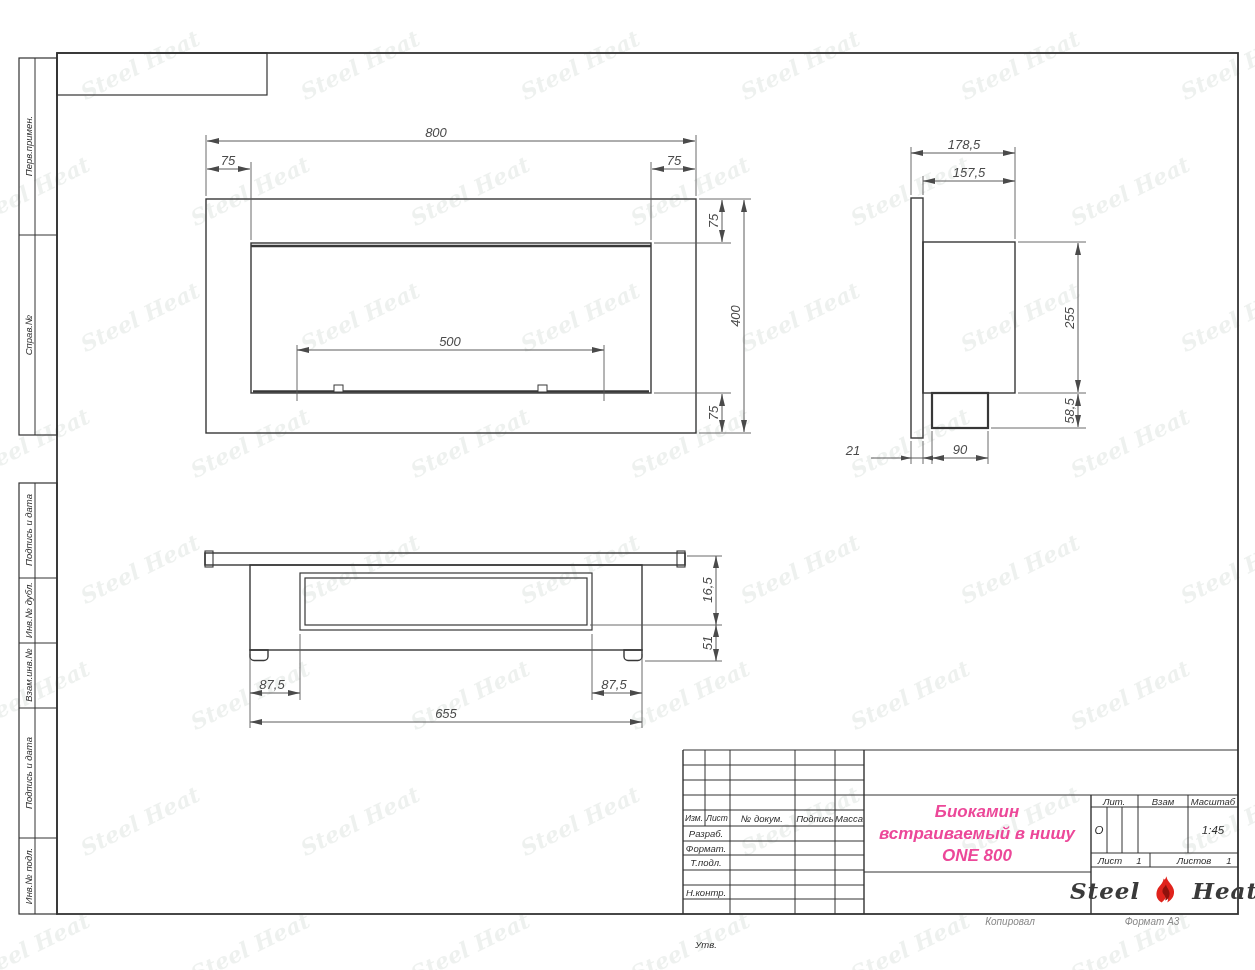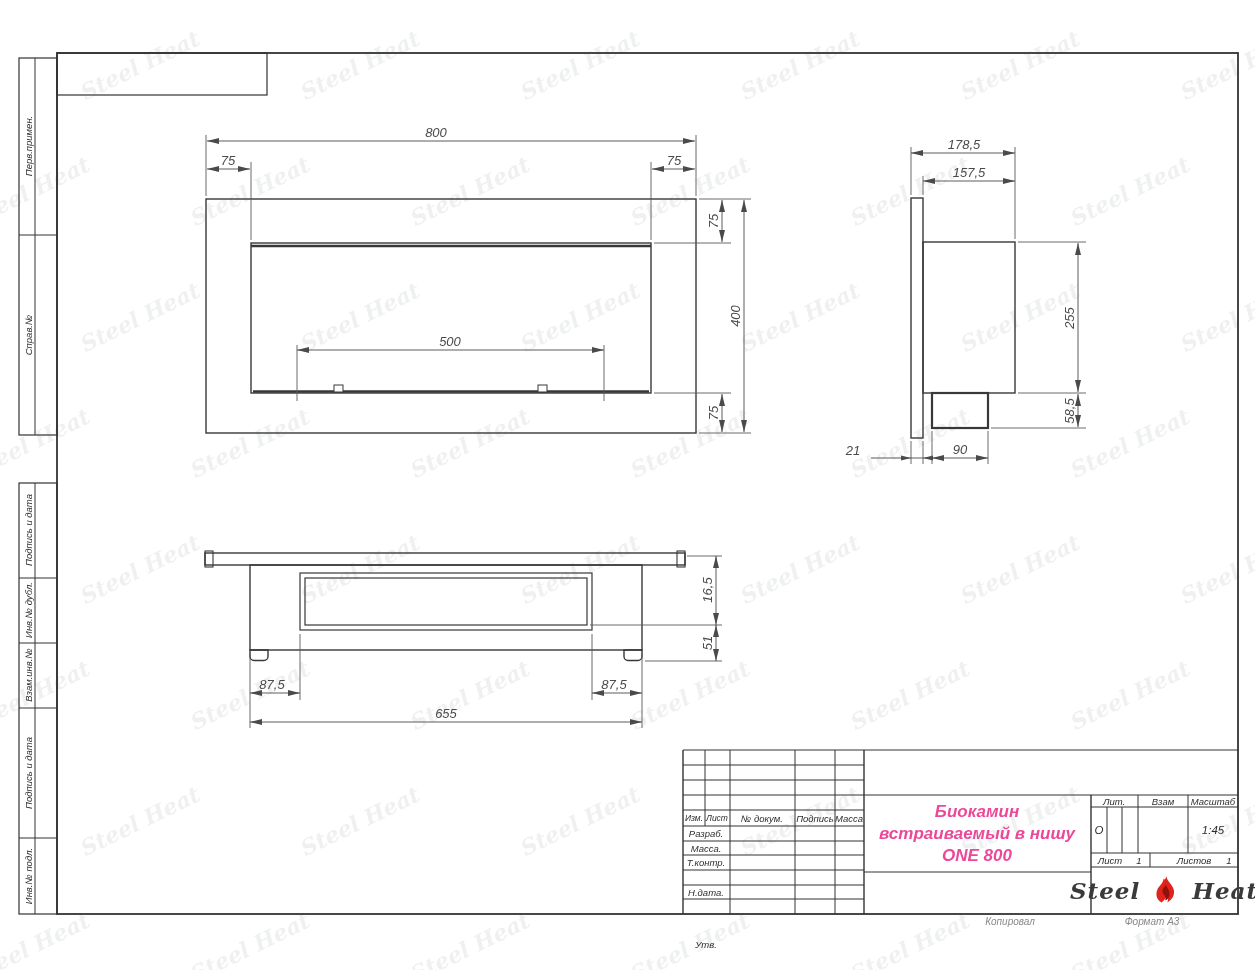--- a/index.html
+++ b/index.html
@@ -239,23 +239,23 @@
   <div class="txt rot" style="left:28px;top:675px">Взам.инв.№</div>
   <div class="txt rot" style="left:28px;top:773px">Подпись и дата</div>
   <div class="txt rot" style="left:28px;top:876px">Инв.№ подл.</div>
 
   <div class="txt small" style="left:694px;top:818px">Изм.</div>
   <div class="txt small" style="left:717px;top:818px">Лист</div>
   <div class="txt" style="left:762px;top:818px">№ докум.</div>
   <div class="txt" style="left:815px;top:818px">Подпись</div>
   <div class="txt" style="left:849px;top:818px">Масса</div>
   <div class="txt" style="left:706px;top:833px">Разраб.</div>
-  <div class="txt" style="left:706px;top:848px">Масса.</div>
-  <div class="txt" style="left:706px;top:862px">Т.контр.</div>
-  <div class="txt" style="left:706px;top:892px">Н.дата.</div>
+  <div class="txt" style="left:706px;top:848px">Формат.</div>
+  <div class="txt" style="left:706px;top:862px">Т.подл.</div>
+  <div class="txt" style="left:706px;top:892px">Н.контр.</div>
   <div class="txt" style="left:706px;top:944px">Утв.</div>
 
   <div class="txt big" style="left:977px;top:812px">Биокамин</div>
   <div class="txt big" style="left:977px;top:834px">встраиваемый в нишу</div>
   <div class="txt big" style="left:977px;top:856px">ONE 800</div>
 
   <div class="txt" style="left:1114px;top:801px">Лит.</div>
   <div class="txt" style="left:1163px;top:801px">Взам</div>
   <div class="txt" style="left:1213px;top:801px">Масштаб</div>
   <div class="txt mid" style="left:1099px;top:830px">О</div>

